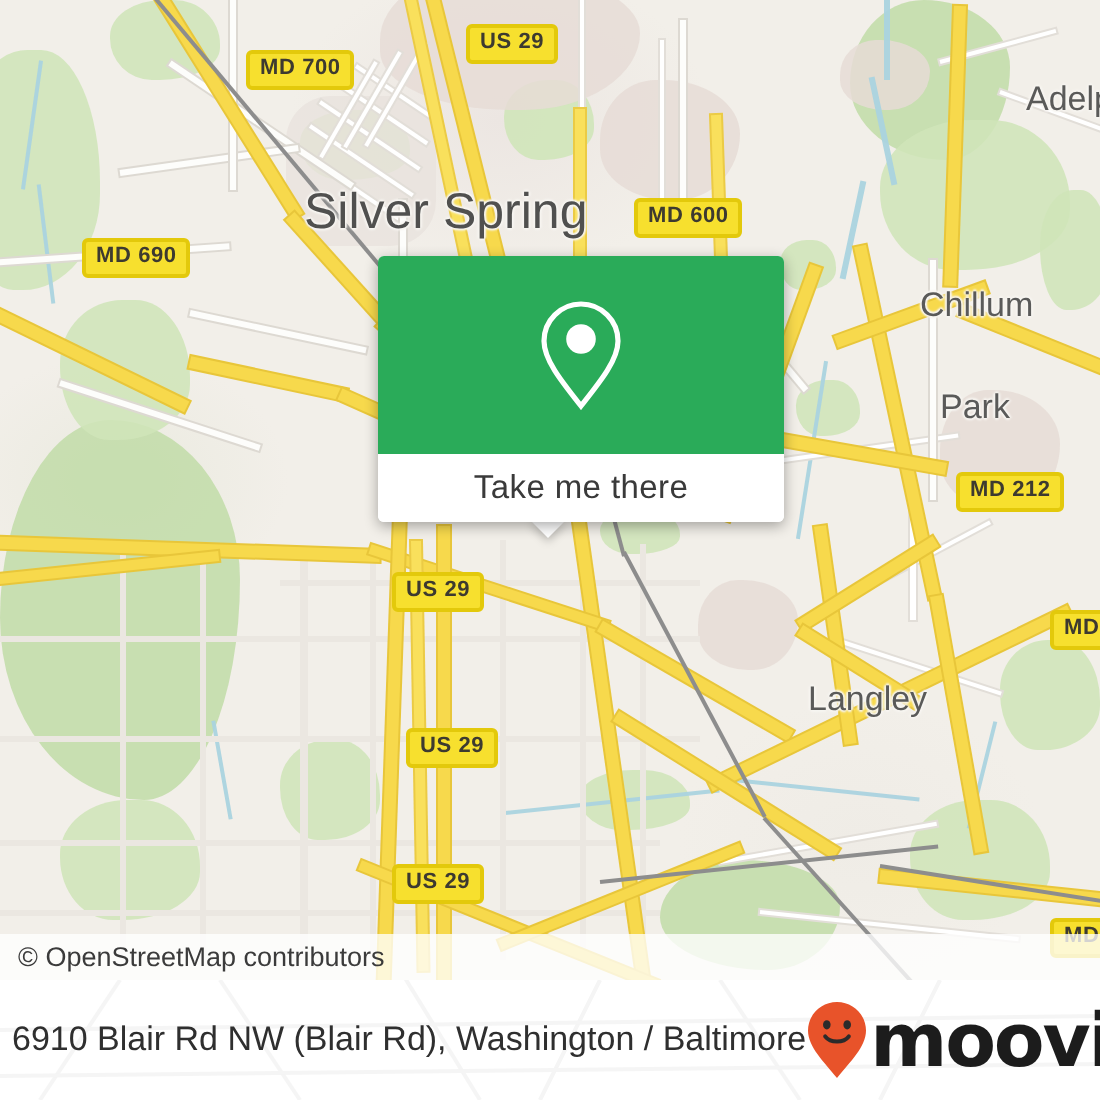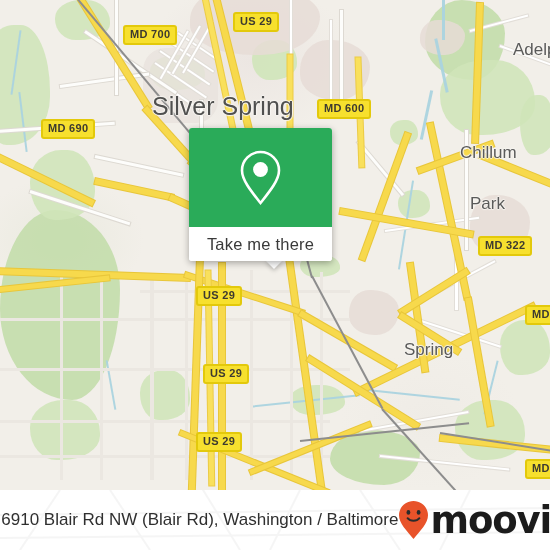--- a/index.html
+++ b/index.html
@@ -44,34 +44,34 @@
   .plabel.big{font-size:25px;color:#50504f;}
   .plabel.mid{font-size:17px;color:#5a5a59;}
 
   
   #attr{position:absolute;left:0;top:467px;width:550px;height:23px;
     background:rgba(255,255,255,.78);
     font-size:13.5px;color:#3b3b3b;line-height:23px;padding-left:9px;
     box-sizing:border-box;}
 
   
-  #card{position:absolute;left:189px;top:128px;width:143px;height:133px;
+  #card{position:absolute;left:189px;top:128px;width:203px;height:133px;
     border-radius:3px;background:#fff;box-shadow:0 2px 7px rgba(0,0,0,.33);overflow:hidden;}
   #card-top{height:99px;background:#2aab59;display:flex;align-items:center;justify-content:center;}
   #card-bottom{height:34px;background:#fff;display:flex;align-items:center;justify-content:center;}
   #card-label{font-size:16.5px;color:#3a3a3a;letter-spacing:.2px;}
   #card-tail{position:absolute;left:265px;top:260px;width:0;height:0;
     border-left:9px solid transparent;border-right:9px solid transparent;
     border-top:9px solid #ffffff;filter:drop-shadow(0 2px 2px rgba(0,0,0,.22));}
 
   
   #footer{position:absolute;left:0;top:490px;width:550px;height:60px;background:#fff;overflow:hidden;}
   #footer-watermark{position:absolute;left:0;top:0;width:550px;height:60px;opacity:.055;}
   #footer-inner{position:absolute;left:0;top:0;width:550px;height:60px;
-    display:flex;align-items:center;justify-content:center;padding:0 14px 0 33px;box-sizing:border-box;}
+    display:flex;align-items:center;justify-content:space-between;padding:0 14px 0 6px;box-sizing:border-box;}
   #footer-addr{font-size:17px;color:#2f2f2f;white-space:nowrap;}
   #brand{display:flex;align-items:center;gap:1px;}
   #brand-word{font-size:37px;color:#1c1c1c;font-weight:bold;letter-spacing:-1.1px;
     font-family:"DejaVu Sans",sans-serif;}
 </style>
 </head>
 <body>
 
 <div id="root">
 
@@ -202,36 +202,37 @@
     <div class="rd rail" style="left:312px;top:275px;width:150px;height:2px;transform:rotate(62deg);"></div>
     <div class="rd rail" style="left:382px;top:408px;width:110px;height:2px;transform:rotate(48deg);"></div>
     <div class="rd rail" style="left:300px;top:440px;width:170px;height:2px;transform:rotate(-6deg);"></div>
     <div class="rd rail" style="left:440px;top:432px;width:115px;height:2px;transform:rotate(9deg);"></div>
 
     <div id="place-labels">
         <div class="plabel big" style="left: 152px; top: 92px;">Silver Spring</div>
         <div class="plabel mid" style="left: 513px; top: 40px;">Adelp</div>
         <div class="plabel mid" style="left: 460px; top: 143px;">Chillum</div>
         <div class="plabel mid" style="left: 470px; top: 162px; margin-top: 32px;">Park</div>
-        <div class="plabel mid" style="left: 404px; top: 340px;">Spring</div>
+        <div class="plabel mid" style="left: 404px; top: 340px;">Langley</div>
       </div>
 
     <div id="shields">
         <div class="shield" style="left: 123px; top: 25px;">MD 700</div>
         <div class="shield" style="left: 233px; top: 12px;">US 29</div>
         <div class="shield" style="left: 317px; top: 99px;">MD 600</div>
         <div class="shield" style="left: 41px; top: 119px;">MD 690</div>
-        <div class="shield" style="left: 478px; top: 236px;">MD 322</div>
+        <div class="shield" style="left: 478px; top: 236px;">MD 212</div>
         <div class="shield" style="left: 196px; top: 286px;">US 29</div>
         <div class="shield" style="left: 525px; top: 305px;">MD 4</div>
         <div class="shield" style="left: 203px; top: 364px;">US 29</div>
         <div class="shield" style="left: 196px; top: 432px;">US 29</div>
         <div class="shield" style="left: 525px; top: 459px;">MD 5</div>
       </div>
 
+    <div id="attr">© OpenStreetMap contributors</div>
   </div>
 
   <div id="card-tail"></div>
   <div id="card">
     <div id="card-top">
       <svg width="45" height="57" viewBox="0 0 45 57">
         <path d="M22.5 3 C12.3 3 4 11.3 4 21.5 C4 31 13 42 22.5 54 C32 42 41 31 41 21.5 C41 11.3 32.7 3 22.5 3 Z" fill="none" stroke="#ffffff" stroke-width="2.6"></path>
         <circle cx="22.5" cy="20.5" r="7.4" fill="#ffffff"></circle>
       </svg>
     </div>

